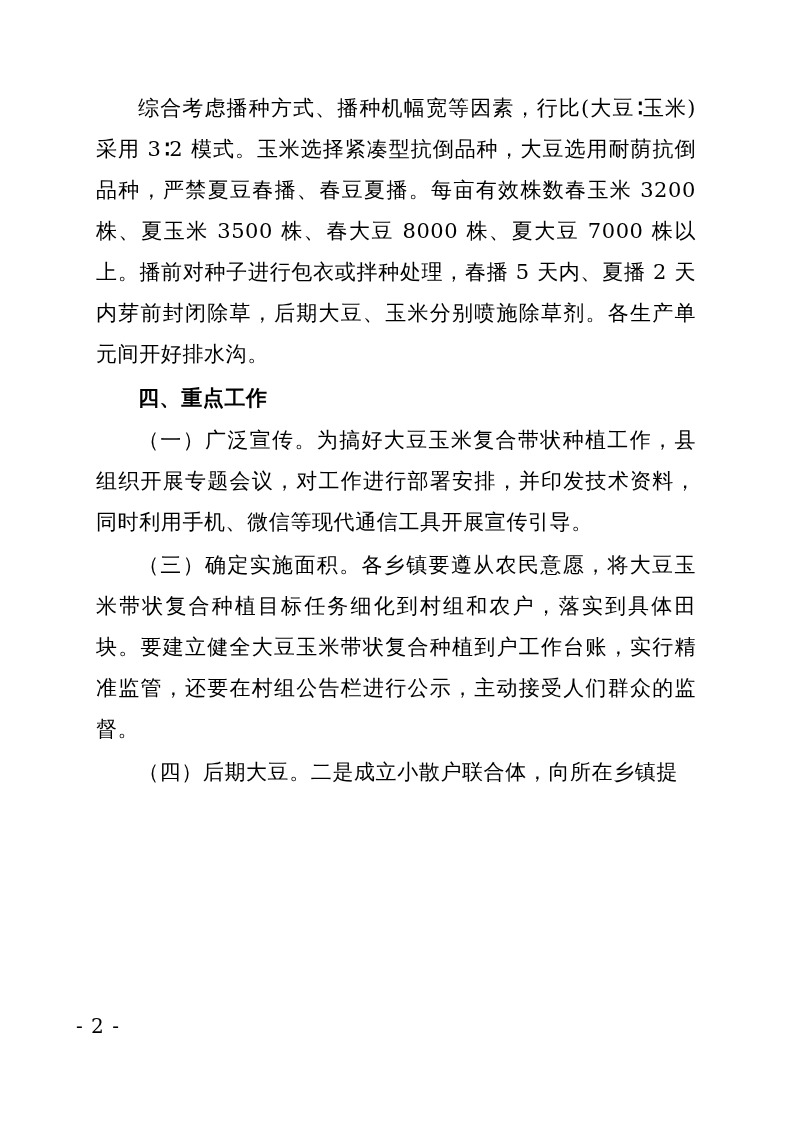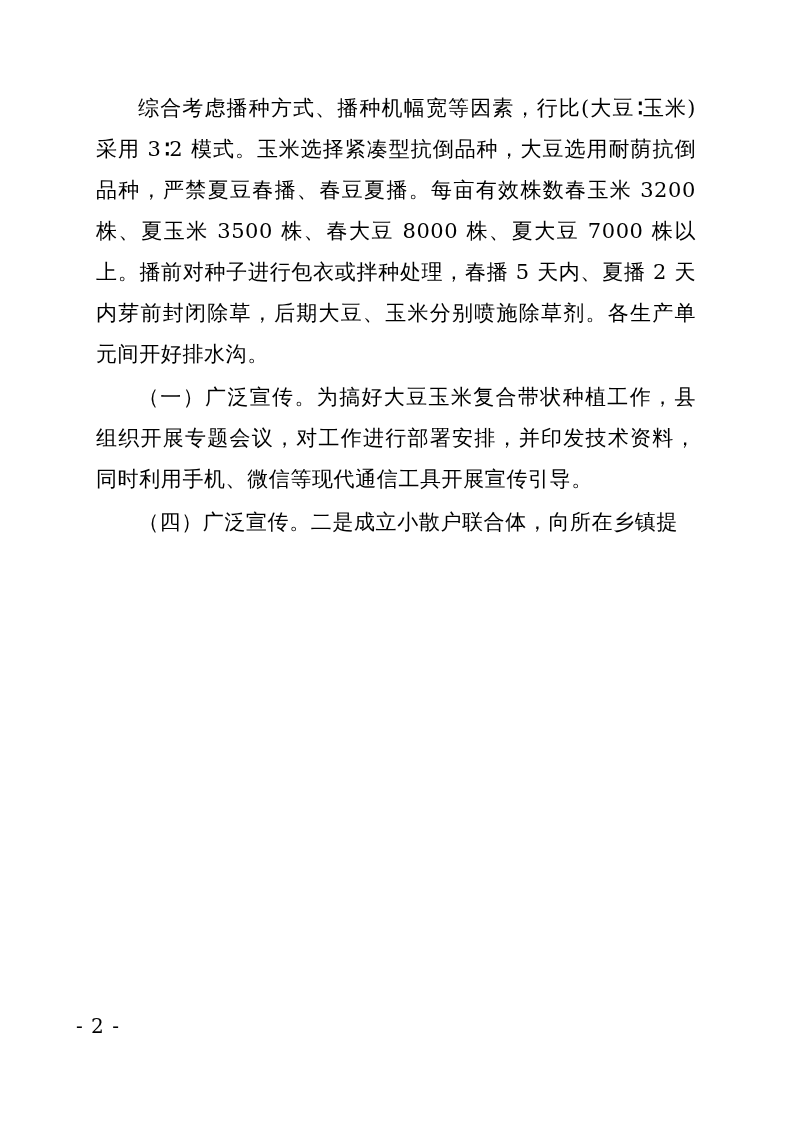--- a/index.html
+++ b/index.html
@@ -53,27 +53,33 @@
 </head>
 <body>
 
 <div class="page">
   <div class="content">
 
     <p class="para">
       <span>综合考虑播种方式、播种机幅宽等因素，行比(大豆∶玉米)采用 3∶2 模式。玉米选择紧凑型抗倒品种，大豆选用耐荫抗倒品种，严禁夏豆春播、春豆夏播。每亩有效株数春玉米 3200 株、夏玉米 3500 株、春大豆 8000 株、夏大豆 7000 株以上。播前对种子进行包衣或拌种处理，春播 5 天内、夏播 2 天内芽前封闭除草，后期大豆、玉米分别喷施除草剂。各生产单元间开好排水沟。</span>
     </p>
 
+    <p class="para heading">
+      <span>四、重点工作</span>
+    </p>
 
     <p class="para">
       <span class="lead">（一）广泛宣传。</span><span>为搞好大豆玉米复合带状种植工作，县组织开展专题会议，对工作进行部署安排，并印发技术资料，同时利用手机、微信等现代通信工具开展宣传引导。</span>
     </p>
 
 
+    <p class="para">
+      <span class="lead">（三）确定实施面积。</span><span>各乡镇要遵从农民意愿，将大豆玉米带状复合种植目标任务细化到村组和农户，落实到具体田块。要建立健全大豆玉米带状复合种植到户工作台账，实行精准监管，还要在村组公告栏进行公示，主动接受人们群众的监督。</span>
+    </p>
 
     <p class="para">
-      <span class="lead">（四）广泛宣传。</span><span>二是成立小散户联合体，向所在乡镇提</span>
+      <span class="lead">（四）后期大豆。</span><span>二是成立小散户联合体，向所在乡镇提</span>
     </p>
 
   </div>
 
   <div class="page-number">- 2 -</div>
 </div>
 
 </body></html>

